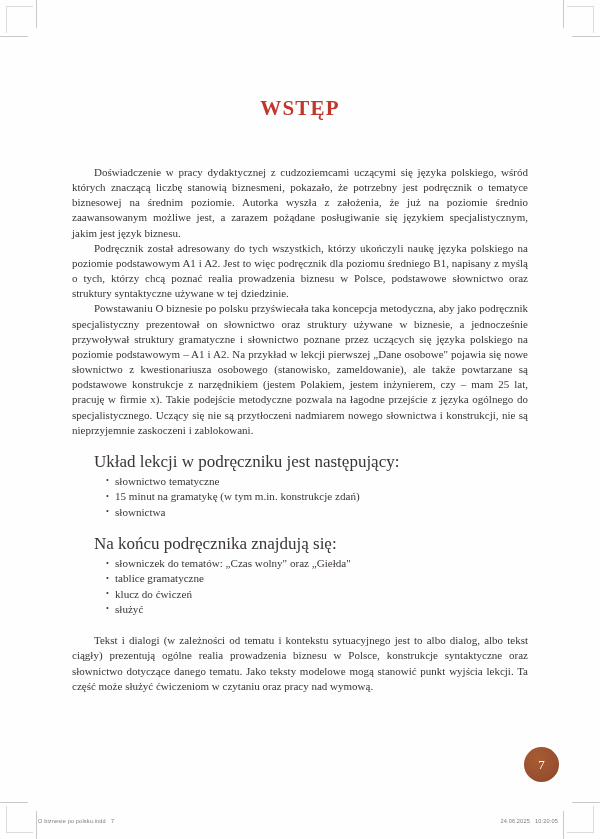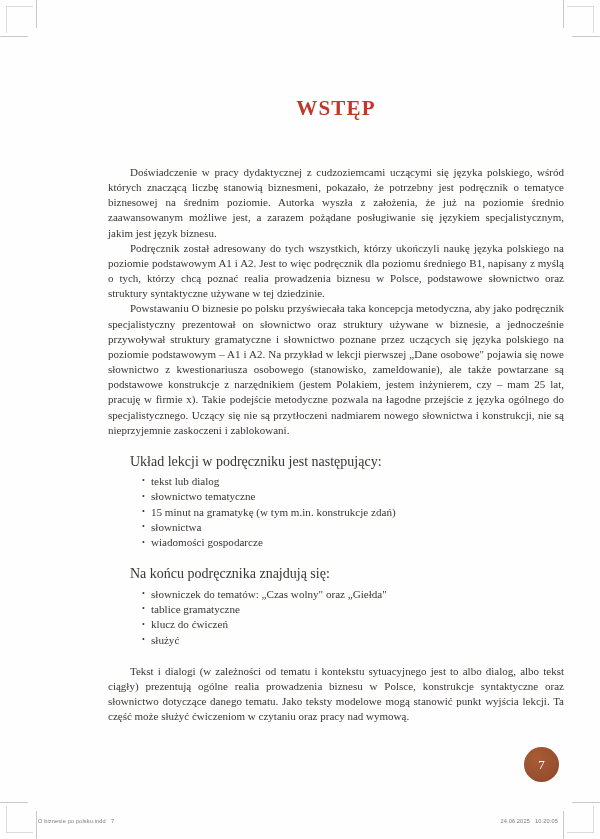--- a/index.html
+++ b/index.html
@@ -44,21 +44,20 @@
   .cb-tr { right: 6px; top: 6px;  border-left: none;  border-bottom: none; }
   .cb-bl { left: 6px;  bottom: 6px; border-right: none; border-top: none; }
   .cb-br { right: 6px; bottom: 6px; border-left: none;  border-top: none; }
 
   
   .content {
     position: absolute;
     left: 72px;
     top: 96px;
     width: 456px;
-    margin-left: 36px;
   }
 
   .chapter-title {
     text-align: center;
     color: #c0372b;
     font-size: 21px;
     font-weight: bold;
     letter-spacing: 1.2px;
     margin: 0 0 44px 0;
     font-family: "Liberation Serif", "DejaVu Serif", serif;
@@ -73,21 +72,21 @@
     text-indent: 22px;
     hyphens: manual;
   }
 
   .italic-title { }
 
   .lead-in {
     margin: 0;
     padding-top: 16px;
     color: #3a3532;
-    font-size: 14px;
+    font-size: 17px;
     line-height: 15.15px;
     text-indent: 22px;
   }
 
   ul.bullets {
     list-style: none;
     margin: 5px 0 0 0;
     padding: 0 0 0 34px;
   }
 
@@ -167,25 +166,23 @@
     <p class="body-par">Doświadczenie w pracy dydaktycznej z cudzoziemcami uczącymi się języka polskiego, wśród których znaczącą liczbę stanowią biznesmeni, pokazało, że potrzebny jest podręcznik o tematyce biznesowej na średnim poziomie. Autorka wyszła z założenia, że już na poziomie średnio zaawansowanym możliwe jest, a zarazem pożądane posługiwanie się językiem specjalistycznym, jakim jest język biznesu.</p>
 
     <p class="body-par">Podręcznik został adresowany do tych wszystkich, którzy ukończyli naukę języka polskiego na poziomie podstawowym A1 i A2. Jest to więc podręcznik dla poziomu średniego B1, napisany z myślą o tych, którzy chcą poznać realia prowadzenia biznesu w Polsce, podstawowe słownictwo oraz struktury syntaktyczne używane w tej dziedzinie.</p>
 
     <p class="body-par"><span>Powstawaniu </span><span class="italic-title">O biznesie po polsku</span><span> przyświecała taka koncepcja metodyczna, aby jako podręcznik specjalistyczny prezentował on słownictwo oraz struktury używane w biznesie, a jednocześnie przywoływał struktury gramatyczne i słownictwo poznane przez uczących się języka polskiego na poziomie podstawowym – A1 i A2. Na przykład w lekcji pierwszej „Dane osobowe" pojawia się nowe słownictwo z kwestionariusza osobowego (stanowisko, zameldowanie), ale także powtarzane są podstawowe konstrukcje z narzędnikiem (jestem Polakiem, jestem inżynierem, czy – mam 25 lat, pracuję w firmie x). Takie podejście metodyczne pozwala na łagodne przejście z języka ogólnego do specjalistycznego. Uczący się nie są przytłoczeni nadmiarem nowego słownictwa i konstrukcji, nie są nieprzyjemnie zaskoczeni i zablokowani.</span></p>
 
 
     <p class="lead-in">Układ lekcji w podręczniku jest następujący:</p>
 
     <ul class="bullets">
-      <li>tekst lub dialog</li>
       <li>słownictwo tematyczne</li>
       <li>15 minut na gramatykę (w tym m.in. konstrukcje zdań)</li>
       <li>słownictwa</li>
-      <li>wiadomości gospodarcze</li>
     </ul>
 
     <p class="lead-in">Na końcu podręcznika znajdują się:</p>
 
     <ul class="bullets">
       <li>słowniczek do tematów: „Czas wolny" oraz „Giełda"</li>
       <li>tablice gramatyczne</li>
       <li>klucz do ćwiczeń</li>
       <li>służyć</li>
     </ul>

